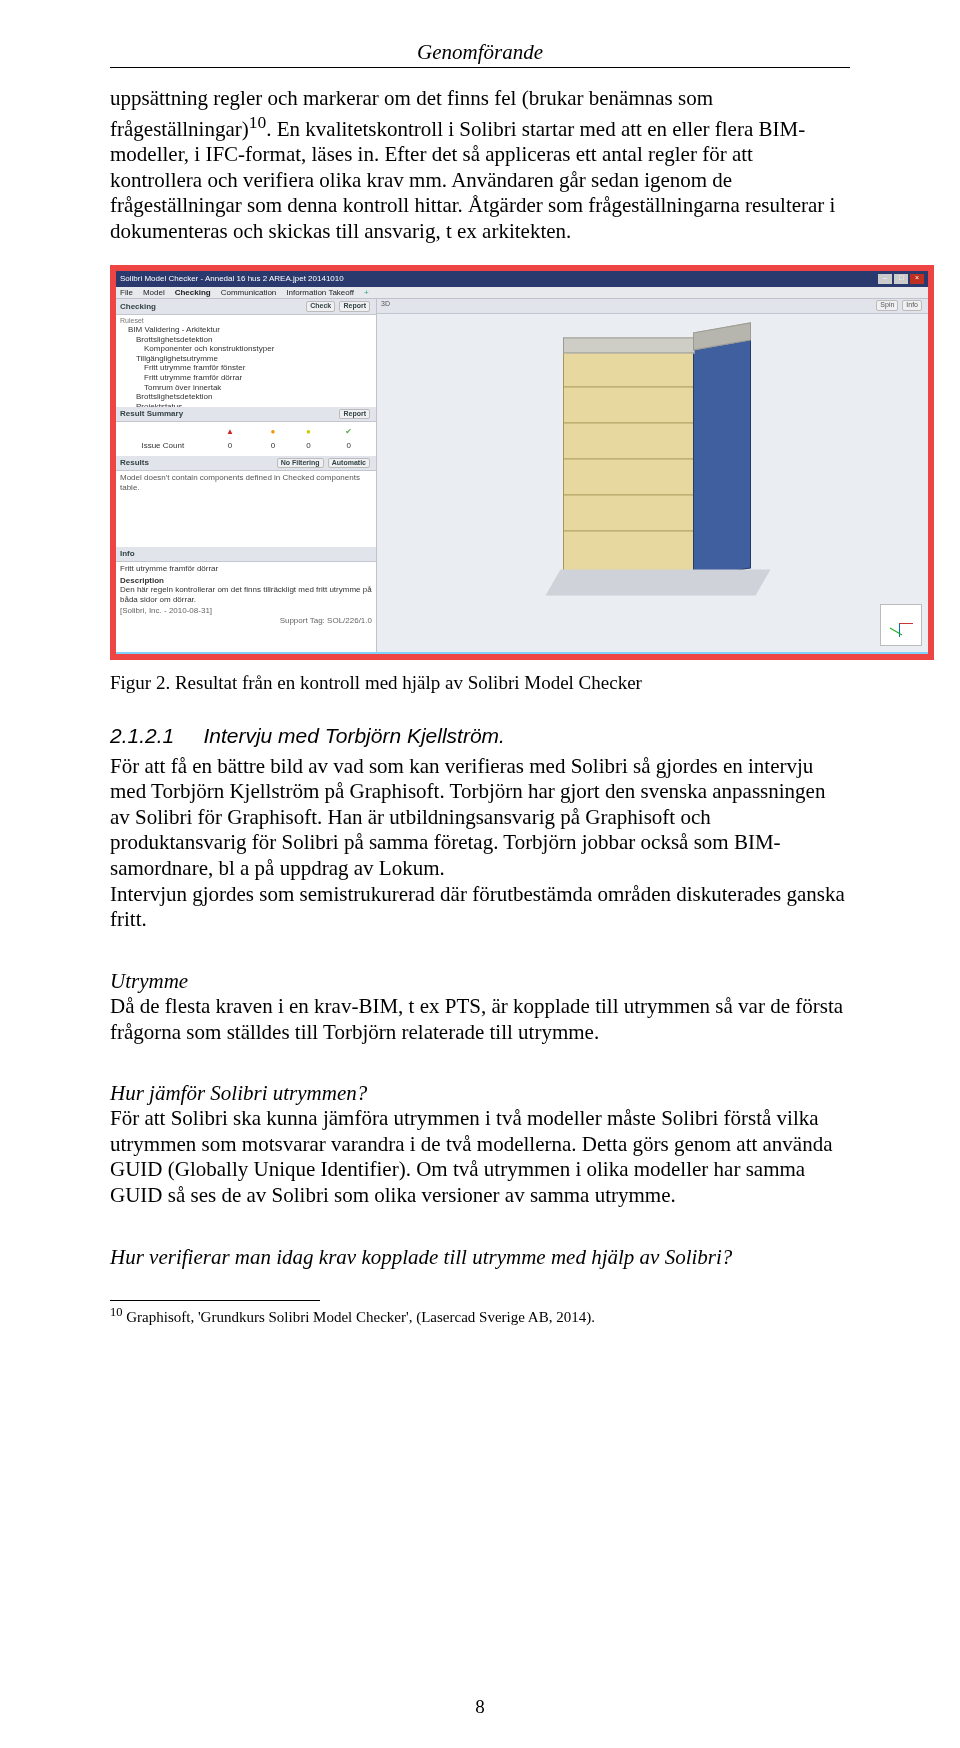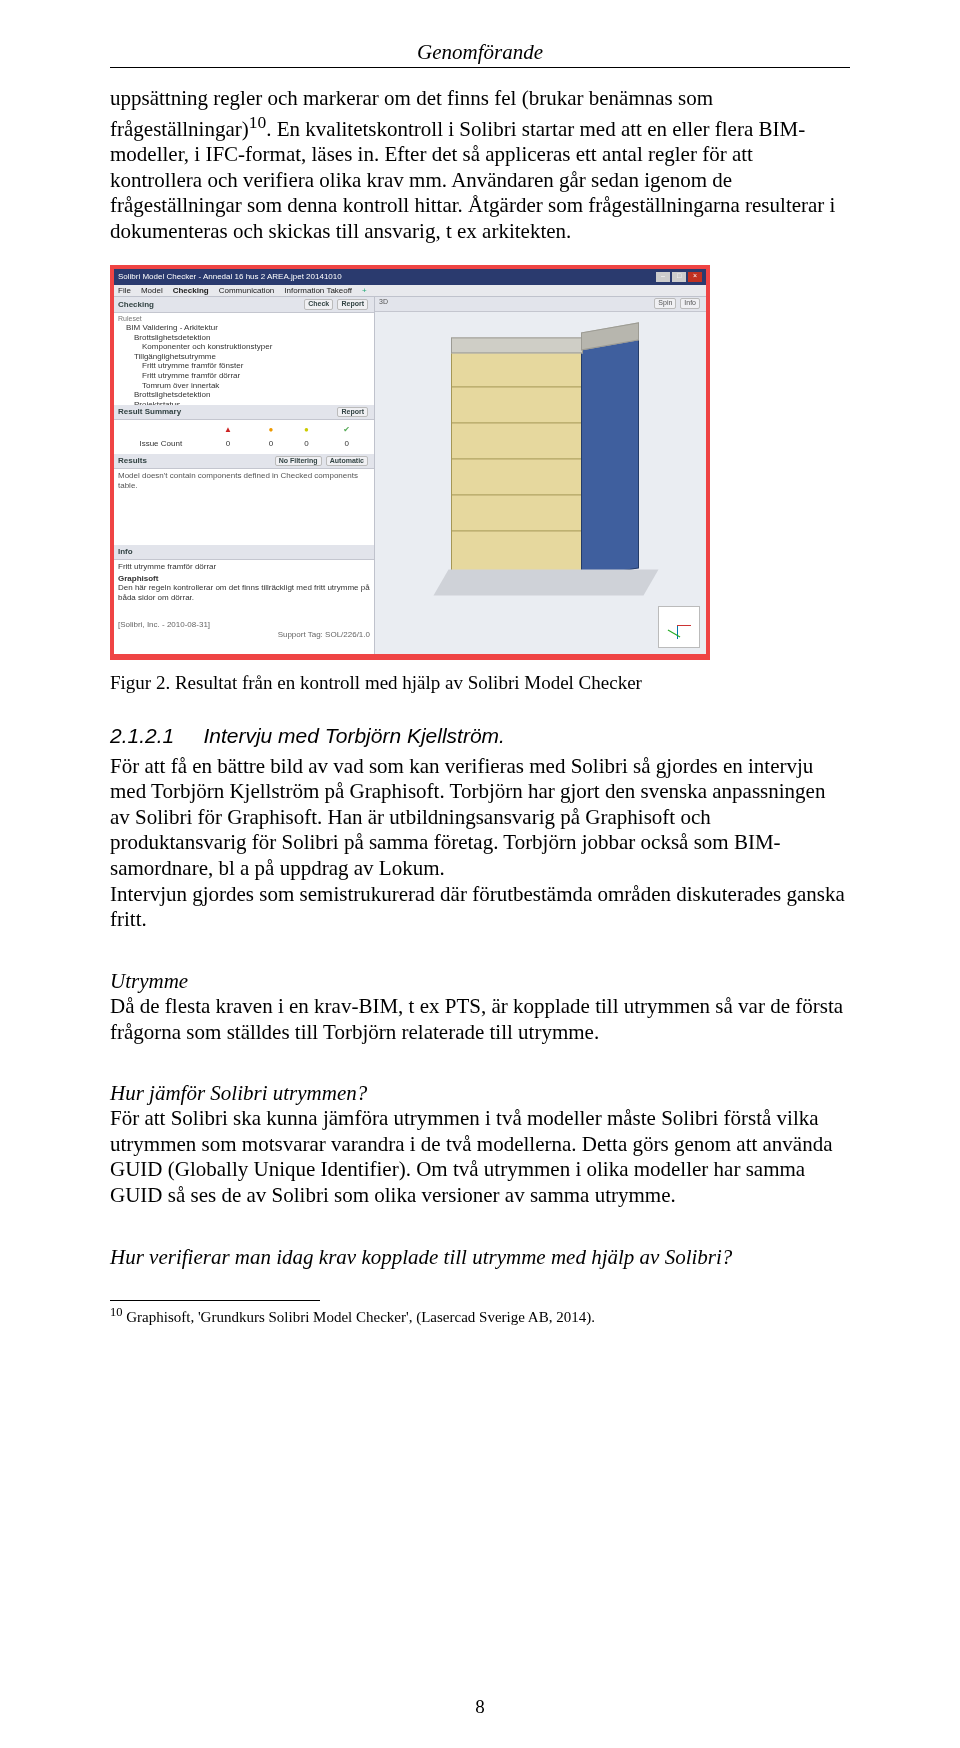--- a/index.html
+++ b/index.html
@@ -27,24 +27,24 @@
     padding-bottom: 2px;
   }
   .body-text {
     font-size: 21px;
     line-height: 1.22;
     margin-top: 18px;
     text-align: left;
   }
   .figure-img {
     margin: 20px 0 6px 0;
-    width: 600px;
+    width: 824px;
     height: 395px;
-    background: #ef4444;
-    border: 4px solid #ef4444;
+    background: #7dd3fc;
+    border: 6px solid #ef4444;
     box-sizing: border-box;
     position: relative;
     overflow: hidden;
     font-family: Arial, Helvetica, sans-serif;
     font-size: 8px;
     line-height: 1.2;
   }
   .figure-img .titlebar {
     background: #2a3a6e;
     color: #fff;
@@ -292,23 +292,23 @@
         </div>
         <div class="panel-body" style="height:70px;color:#555;">
           <span>Model doesn't contain components defined in Checked components table.</span>
         </div>
 
         <div class="panel-head">
           <span>Info</span>
         </div>
         <div class="panel-body" style="flex:1;">
           <div>Fritt utrymme framför dörrar</div>
-          <div style="font-weight:bold;margin-top:2px;">Graphisoft</div>
+          <div style="font-weight:bold;margin-top:2px;">Description</div>
           <div>Den här regeln kontrollerar om det finns tillräckligt med fritt utrymme på båda sidor om dörrar.</div>
-          <div style="margin-top:18px;color:#666;">[Solibri, Inc. - 2010-08-31]</div>
+          <div style="margin-top:2px;color:#666;">[Solibri, Inc. - 2010-08-31]</div>
           <div style="color:#666;text-align:right;">Support Tag: SOL/226/1.0</div>
         </div>
       </div>
 
       <div class="right3d">
         <div class="toolbar3d">
           <span>3D</span>
           <span>
             <span class="toolbar-chip">Spin</span>
             <span class="toolbar-chip">Info</span>

